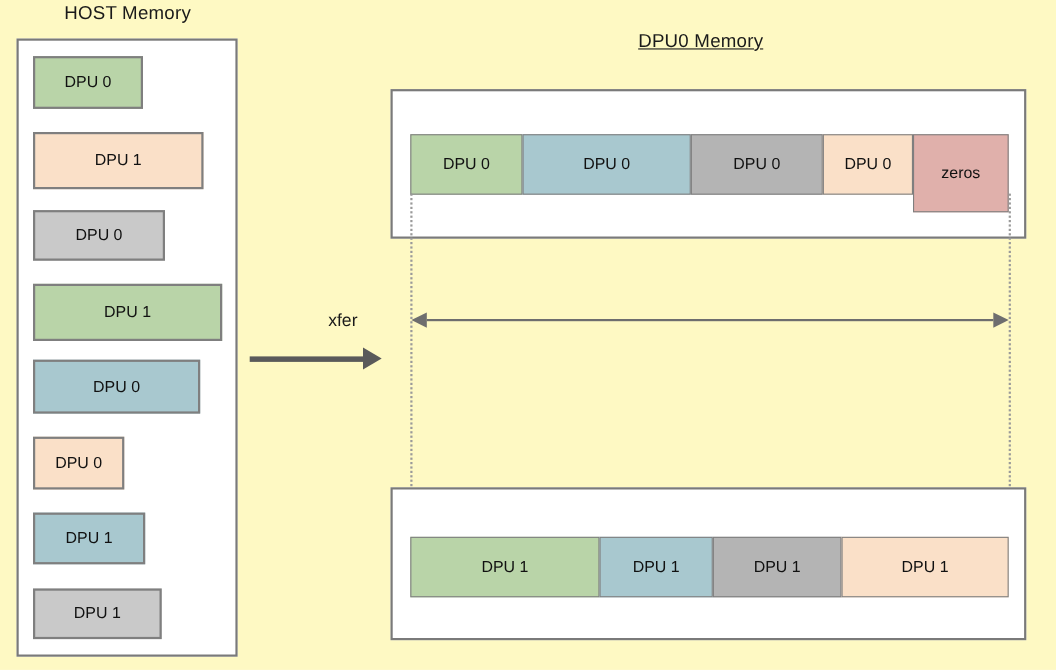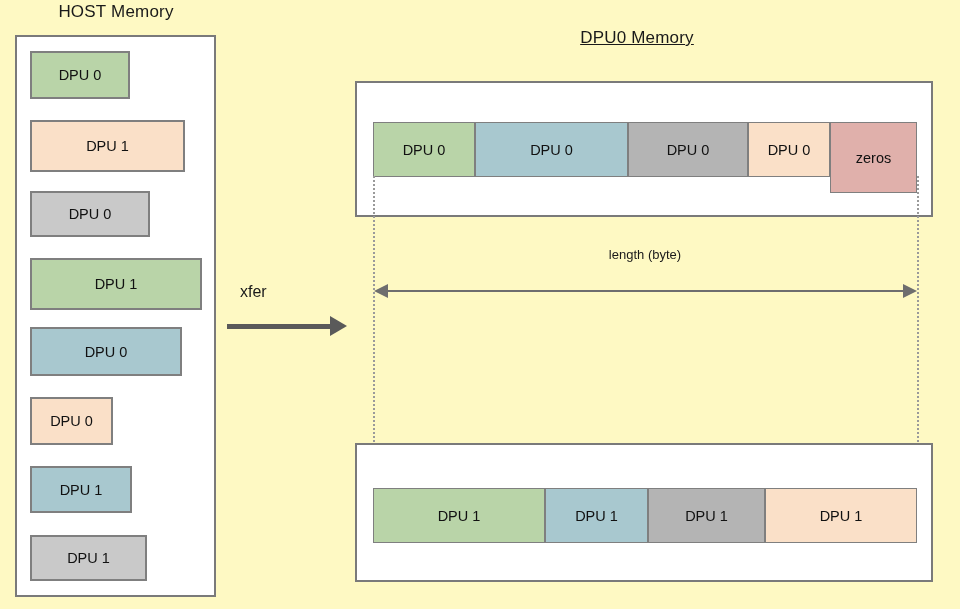--- a/index.html
+++ b/index.html
@@ -54,21 +54,21 @@
     justify-content: center;
     font-size: 14.5px;
     color: #111111;
     white-space: nowrap;
   }
 
   
   .xfer-label {
     font-size: 16px;
     color: #1a1a1a;
-    text-align: left;
+    text-align: right;
     white-space: nowrap;
   }
   .xfer-shaft {
     background: #5a5a5a;
     height: 5px;
   }
   .xfer-head {
     width: 0; height: 0;
     border-top: 10px solid transparent;
     border-bottom: 10px solid transparent;
@@ -166,21 +166,20 @@
         <span>DPU 0</span>
       </div>
       <div class="abs seg" style="left: 830px; top: 122px; width: 87px; height: 71px; background: rgb(224, 176, 171);">
         <span>zeros</span>
       </div>
     </div>
 
   <div class="abs guide" style="left:373px; top:176px; height:290px;"></div>
   <div class="abs guide" style="left:917px; top:176px; height:290px;"></div>
 
-  <div class="abs len-label" style="left:430px; top:247px; width:430px;">length (byte)</div>
 
   <div class="abs" style="left:374px; top:284px; width:543px; height:14px; display:flex; align-items:center;">
     <div class="len-head-l"></div>
     <div class="len-shaft" style="flex:1 1 auto;"></div>
     <div class="len-head-r"></div>
   </div>
 
 
   <div class="abs outline" style="left:355px; top:443px; width:578px; height:139px;"></div>
 

